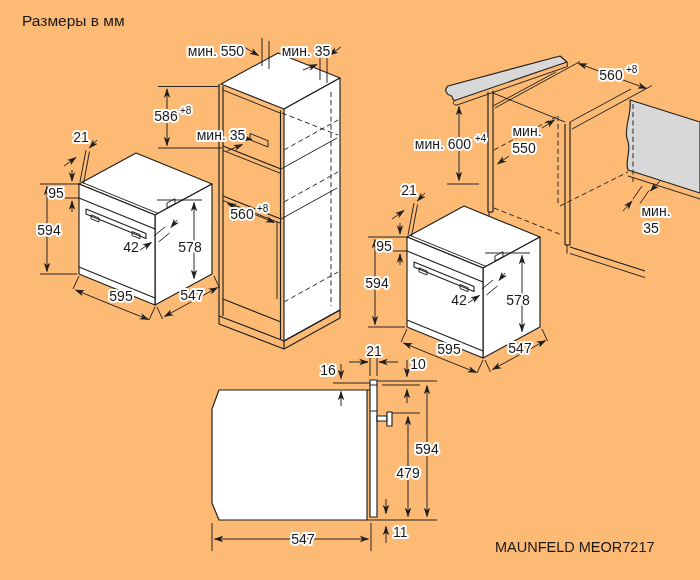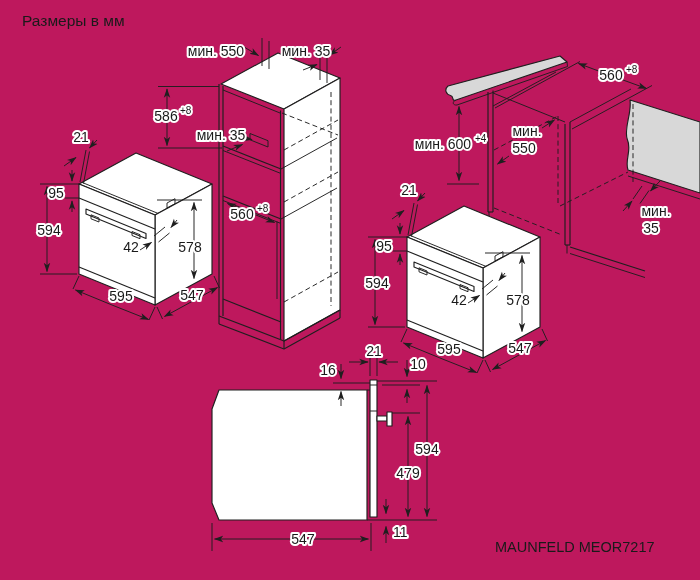--- a/index.html
+++ b/index.html
@@ -1,16 +1,16 @@
 <!DOCTYPE html>
 <html><head>
 <meta charset="utf-8">
 <style>
   html,body{margin:0;padding:0;background:#fff;}
-  .page{position:relative;width:700px;height:580px;background:#be185d;overflow:hidden;
+  .page{position:relative;width:700px;height:580px;background:#fdba74;overflow:hidden;
         font-family:"Liberation Sans", sans-serif;text-align:right;}
   svg{display:block}
   .ln{stroke:#1f1f1f;fill:none;stroke-width:1.15;stroke-linejoin:round;}
   .thin{stroke:#1f1f1f;fill:none;stroke-width:0.95;}
   .dash{stroke:#1f1f1f;fill:none;stroke-width:0.95;stroke-dasharray:5 3.2;}
   .fw{fill:#ffffff;stroke:#1f1f1f;stroke-width:1.15;stroke-linejoin:round;}
   .fg{fill:#d8d8d8;stroke:#1f1f1f;stroke-width:1.15;stroke-linejoin:round;}
   .dim{font-family:"Liberation Sans",sans-serif;font-size:14px;fill:#1a1a1a;
        paint-order:stroke fill;stroke:#ffffff;stroke-width:4px;stroke-linejoin:round;}
   .sup{font-size:10px;}

